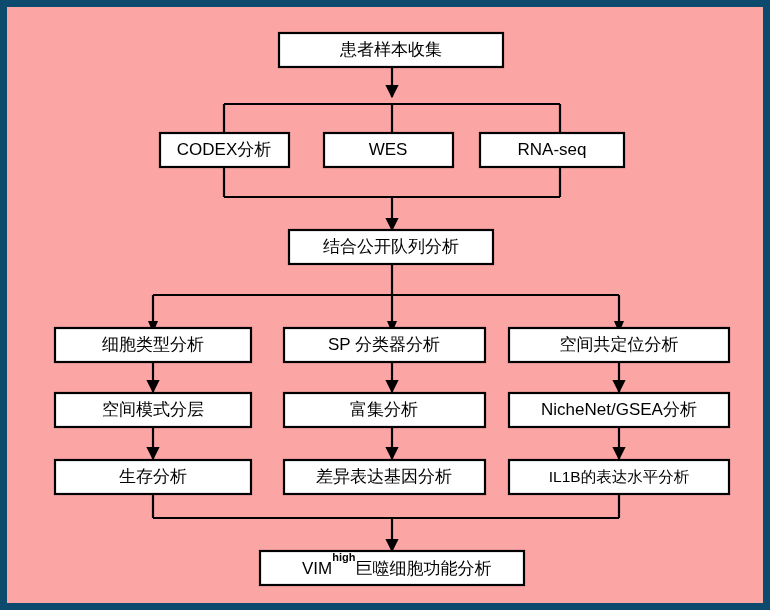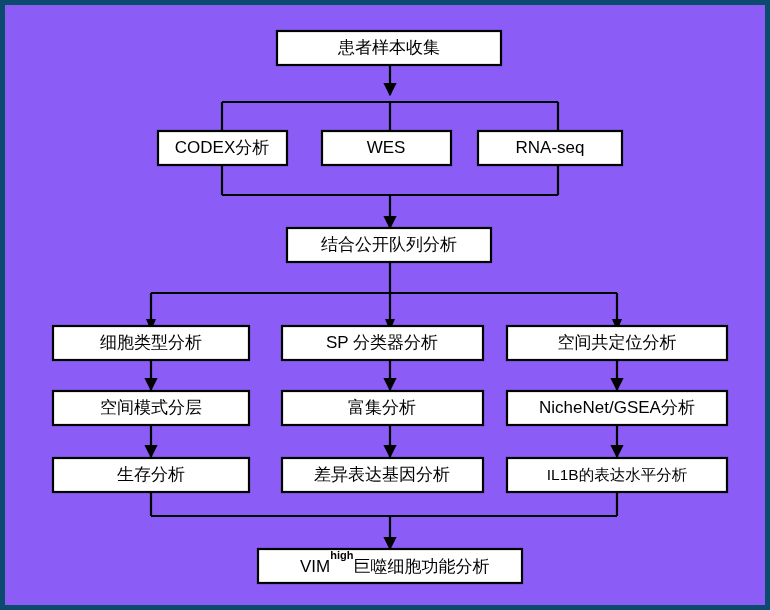--- a/index.html
+++ b/index.html
@@ -7,23 +7,23 @@
     padding: 0;
     background: #ffffff;
   }
   body {
     font-family: "Liberation Sans", "DejaVu Sans", sans-serif;
   }
   #page {
     position: relative;
     width: 770px;
     height: 610px;
-    background: #8b5cf6;
+    background: #fca5a5;
     box-sizing: border-box;
-    border: 5px solid #0c4a6e;
+    border: 7px solid #0c4a6e;
     overflow: hidden;
   }
   #flow {
     position: absolute;
     left: 0;
     top: 0;
     width: 770px;
     height: 610px;
     display: block;
   }

